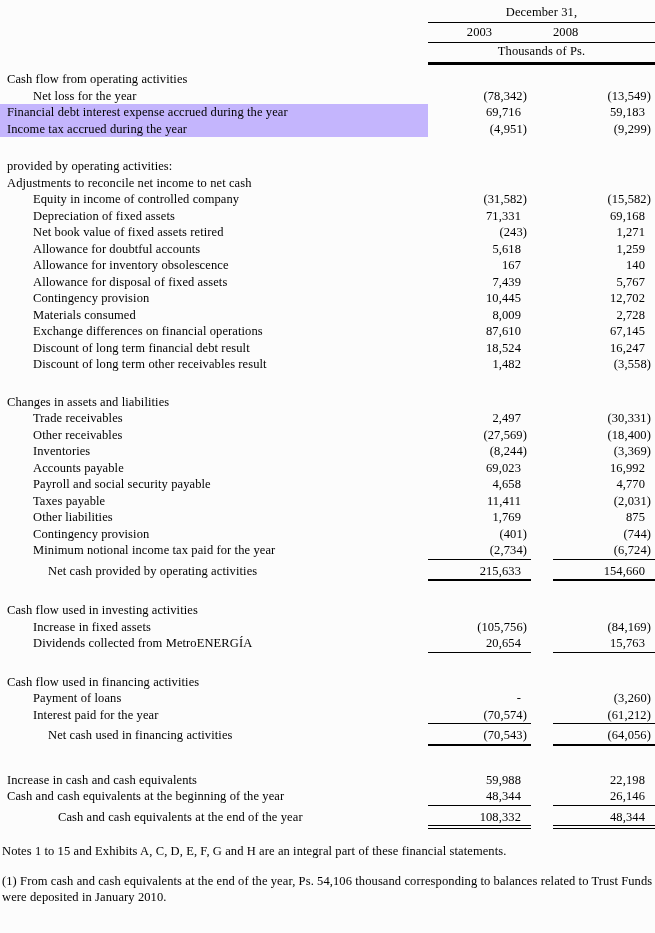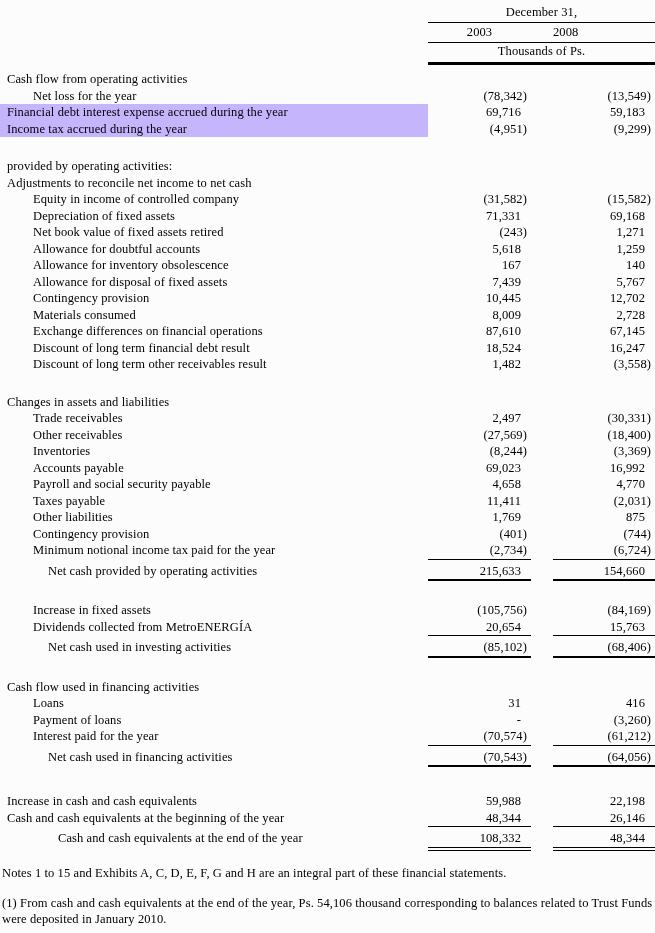--- a/index.html
+++ b/index.html
@@ -227,47 +227,38 @@
         </div>
         <div class="row rule-thick total">
           <div class="label ind2">Net cash provided by operating activities</div>
           <div class="val v1 pos">215,633</div>
           <div class="colgap"></div>
           <div class="val v2 pos">154,660</div>
         </div>
       </div>
       <div class="section">
         <div class="row">
+          <div class="label ind0">Cash flow used in investing activities</div>
+        </div>
+        <div class="row">
           <div class="label ind1">Increase in fixed assets</div>
           <div class="val v1">(105,756)</div>
           <div class="colgap"></div>
           <div class="val v2">(84,169)</div>
         </div>
         <div class="row rule-single">
           <div class="label ind1">Dividends collected from MetroENERGÍA</div>
           <div class="val v1 pos">20,654</div>
           <div class="colgap"></div>
           <div class="val v2 pos">15,763</div>
         </div>
-        <div class="row rule-thick total">
-          <div class="label ind2">Net cash used in investing activities</div>
-          <div class="val v1">(85,102)</div>
-          <div class="colgap"></div>
-          <div class="val v2">(68,406)</div>
-        </div>
       </div>
       <div class="section">
         <div class="row">
           <div class="label ind0">Cash flow used in financing activities</div>
-        </div>
-        <div class="row">
-          <div class="label ind1">Loans</div>
-          <div class="val v1 pos">31</div>
-          <div class="colgap"></div>
-          <div class="val v2 pos">416</div>
         </div>
         <div class="row">
           <div class="label ind1">Payment of loans</div>
           <div class="val v1 pos">-</div>
           <div class="colgap"></div>
           <div class="val v2">(3,260)</div>
         </div>
         <div class="row rule-single">
           <div class="label ind1">Interest paid for the year</div>
           <div class="val v1">(70,574)</div>

